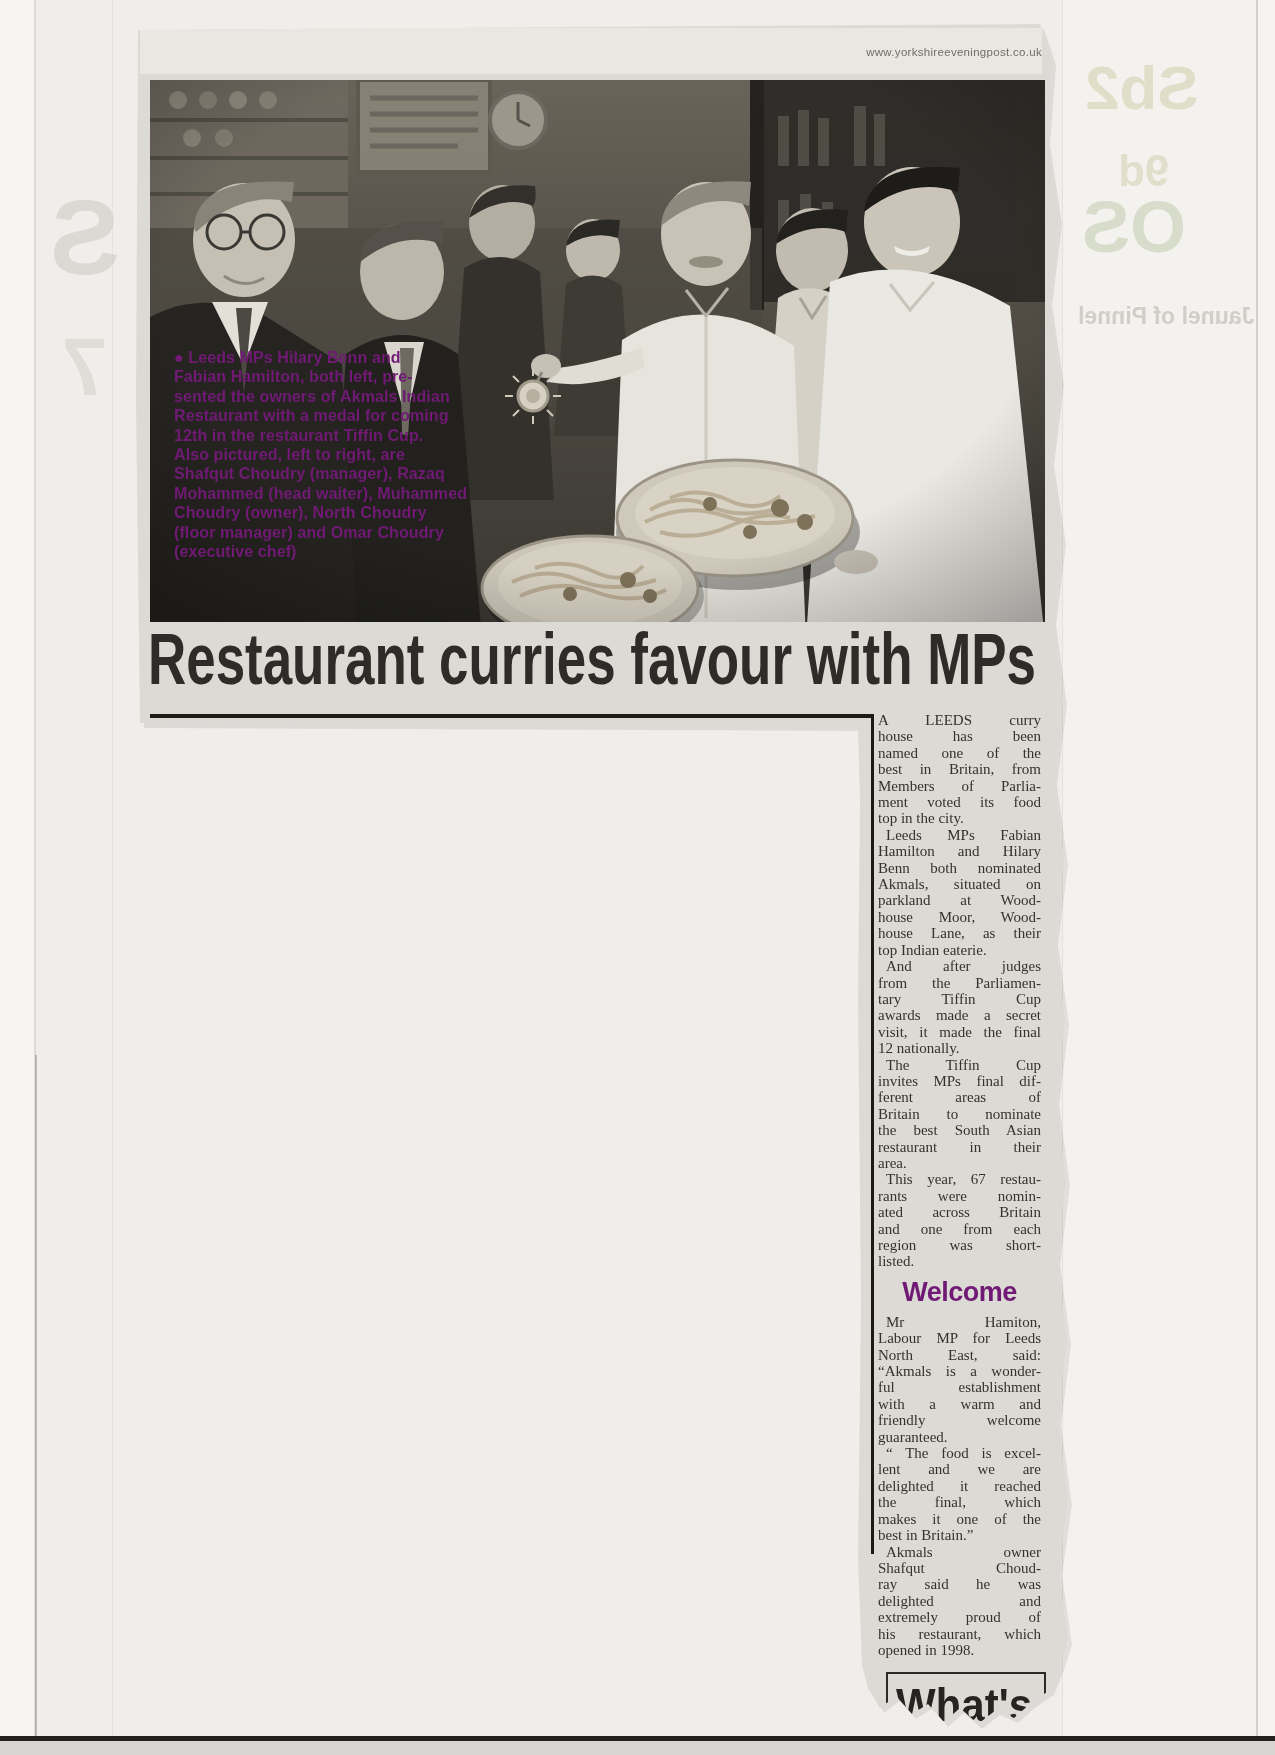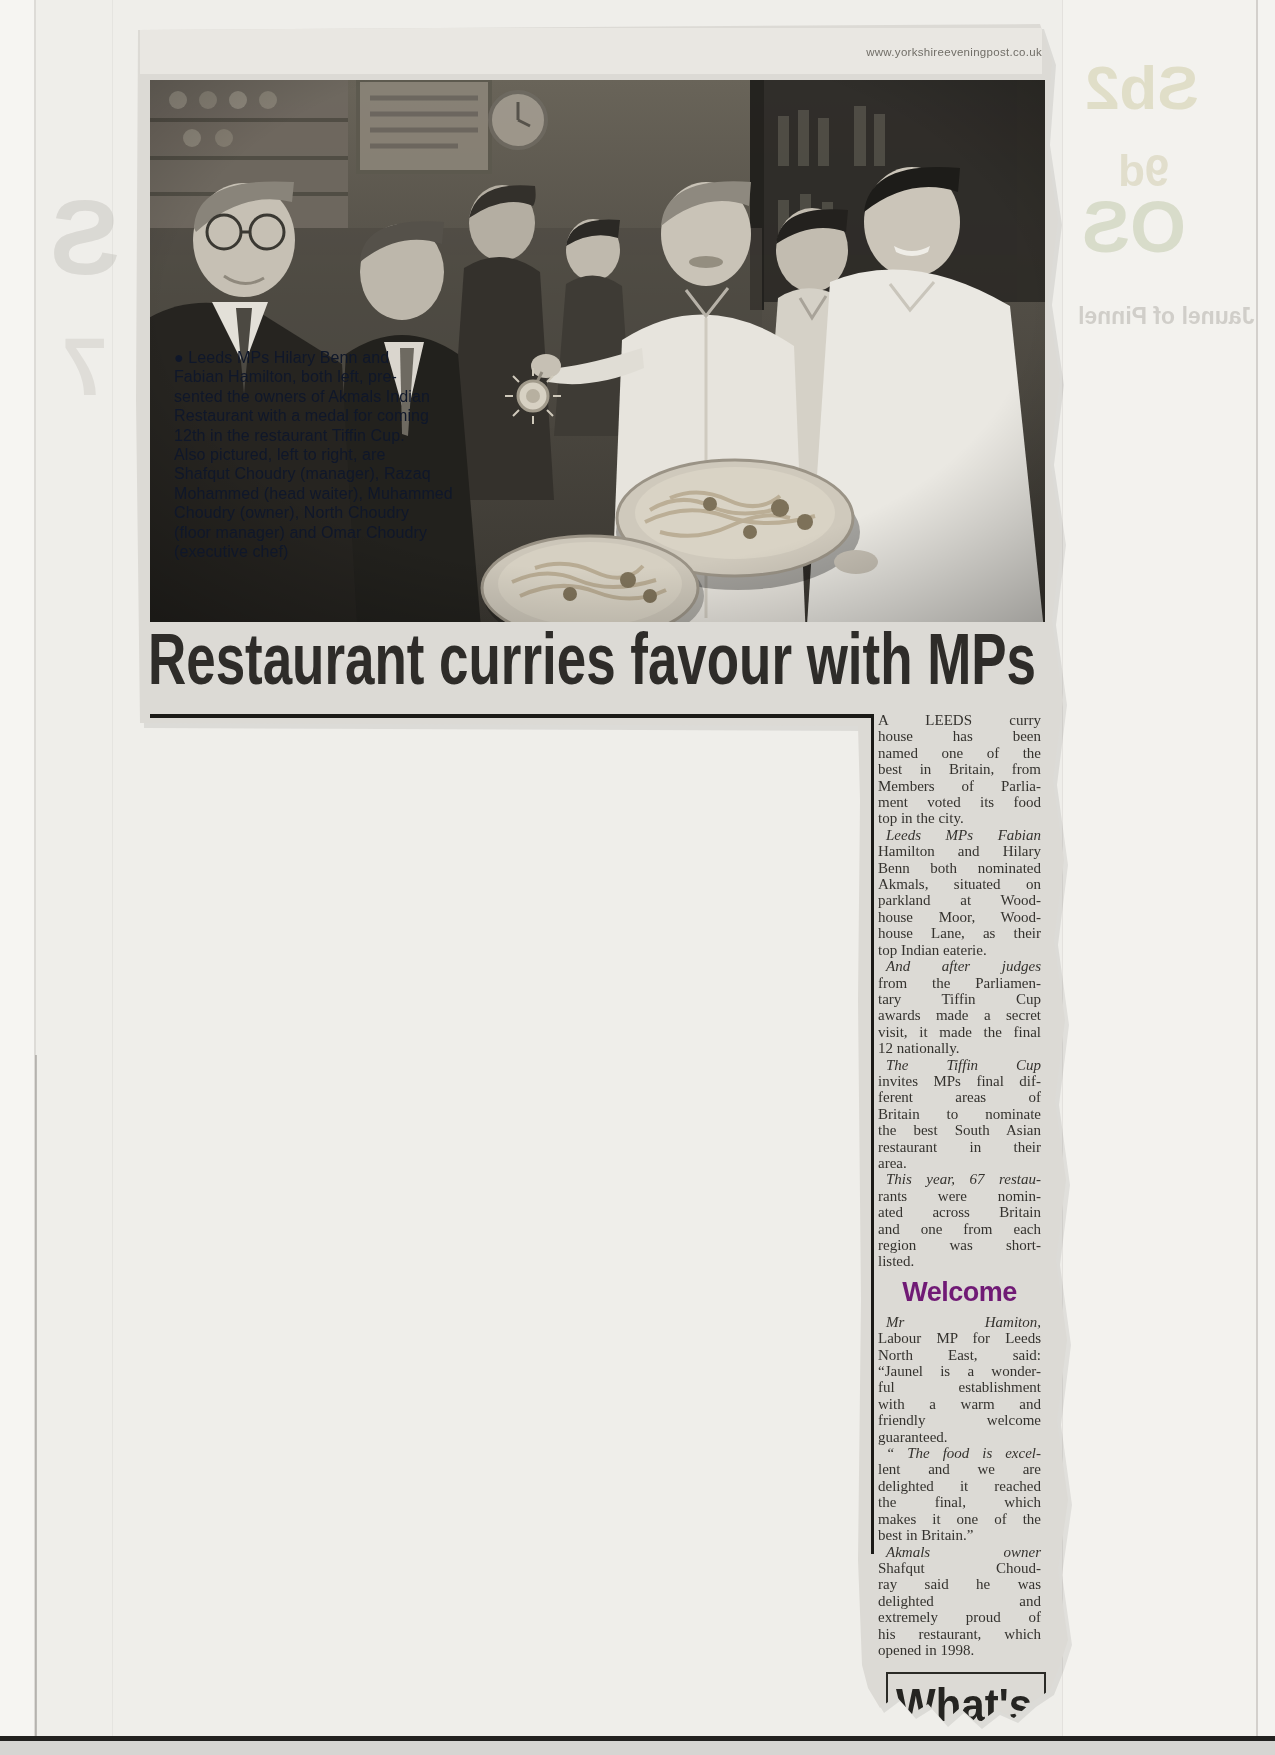--- a/index.html
+++ b/index.html
@@ -39,31 +39,31 @@
       798px 1682px,782px 1692px,766px 1674px,750px 1686px,738px 1666px,732px 1643px,
       728px 1538px,731px 1278px,728px 978px,730px 778px,728px 704px,10px 701px,6px 378px);}
   .clip-shadow{left:134px;top:27px;background:rgba(0,0,0,.08);}
   .clip-piece{background:#dcdad5;}
 
   
   .top-band{left:10px;top:6px;width:902px;height:46px;background:#e9e7e2;}
   .url-line{left:560px;top:24px;width:352px;text-align:right;font-size:11.5px;
             color:#716e67;letter-spacing:.3px;}
   .photo{left:20px;top:58px;width:895px;height:542px;display:block;}
-  .caption{left:44px;top:326px;width:306px;color:#0f172a;font-weight:normal;
+  .caption{left:44px;top:326px;width:306px;color:#701a75;font-weight:bold;
            font-size:16px;line-height:19.4px;letter-spacing:.1px;}
   .headline-svg{left:14px;top:596px;width:908px;height:95px;display:block;}
   .rule-h{left:20px;top:692px;width:724px;height:4px;background:#1b1a17;}
   .rule-v{left:741px;top:692px;width:3px;height:840px;background:#1b1a17;}
 
   .article{left:748px;top:690px;width:163px;font-family:"Liberation Serif",serif;
            font-size:15px;line-height:16.4px;color:#34322e;}
   .bl{min-height:16.4px;white-space:nowrap;}
   .jst{text-align:justify;text-align-last:justify;white-space:normal;}
-  .ind{text-indent:8px;font-style:italic;}
+  .ind{text-indent:8px;}
   .subhead{font-family:"Liberation Sans",sans-serif;font-weight:bold;font-size:27px;
            line-height:30px;text-align:center;margin:7px 0 7px;color:#701a75;
            letter-spacing:-.5px;}
 
   .whats-top{left:756px;top:1650px;width:160px;height:2px;background:#2b2a26;}
   .whats-left{left:756px;top:1650px;width:2px;height:34px;background:#2b2a26;}
   .whats-right{left:914px;top:1650px;width:2px;height:26px;background:#2b2a26;}
   .whats-svg{left:760px;top:1655px;width:150px;height:64px;display:block;}
 </style>
 </head>
@@ -280,21 +280,21 @@
         <div class="bl jst ind">This year, 67 restau-</div>
         <div class="bl jst">rants were nomin-</div>
         <div class="bl jst">ated across Britain</div>
         <div class="bl jst">and one from each</div>
         <div class="bl jst">region was short-</div>
         <div class="bl">listed.</div>
         <div class="subhead">Welcome</div>
         <div class="bl jst ind">Mr Hamiton,</div>
         <div class="bl jst">Labour MP for Leeds</div>
         <div class="bl jst">North East, said:</div>
-        <div class="bl jst">“Jaunel is a wonder-</div>
+        <div class="bl jst">“Akmals is a wonder-</div>
         <div class="bl jst">ful establishment</div>
         <div class="bl jst">with a warm and</div>
         <div class="bl jst">friendly welcome</div>
         <div class="bl">guaranteed.</div>
         <div class="bl jst ind">“ The food is excel-</div>
         <div class="bl jst">lent and we are</div>
         <div class="bl jst">delighted it reached</div>
         <div class="bl jst">the final, which</div>
         <div class="bl jst">makes it one of the</div>
         <div class="bl">best in Britain.”</div>

